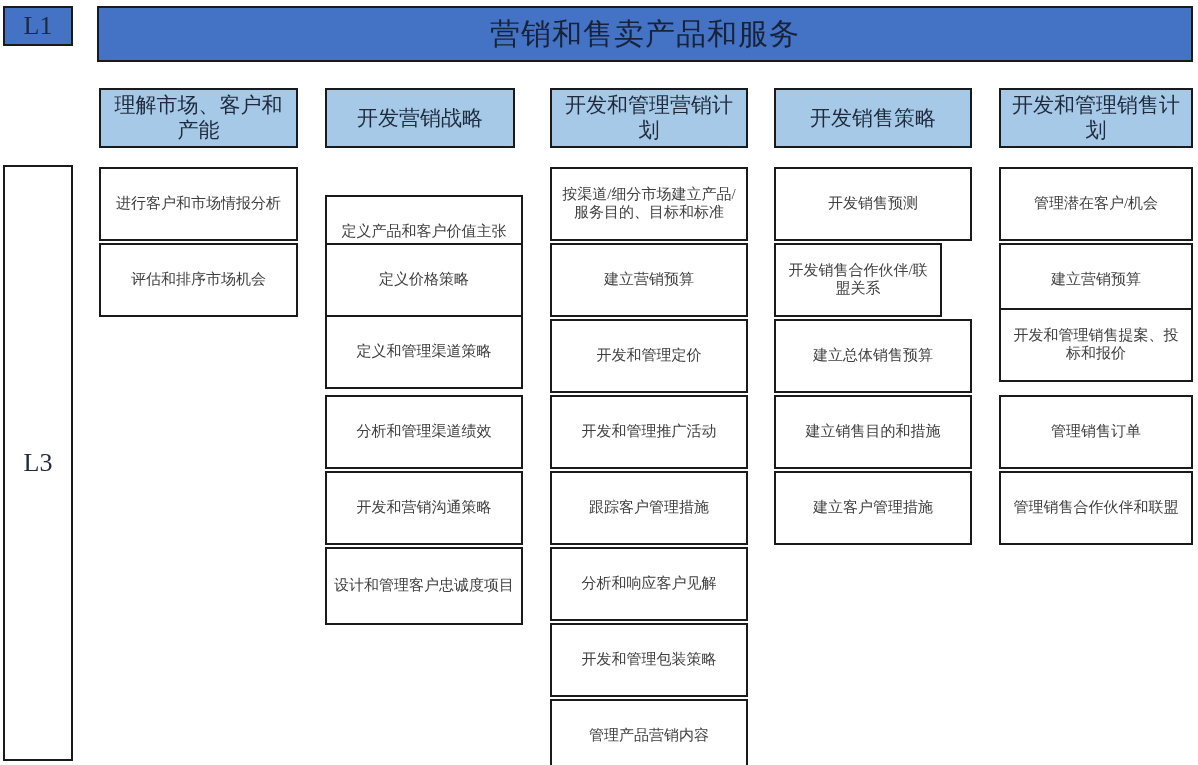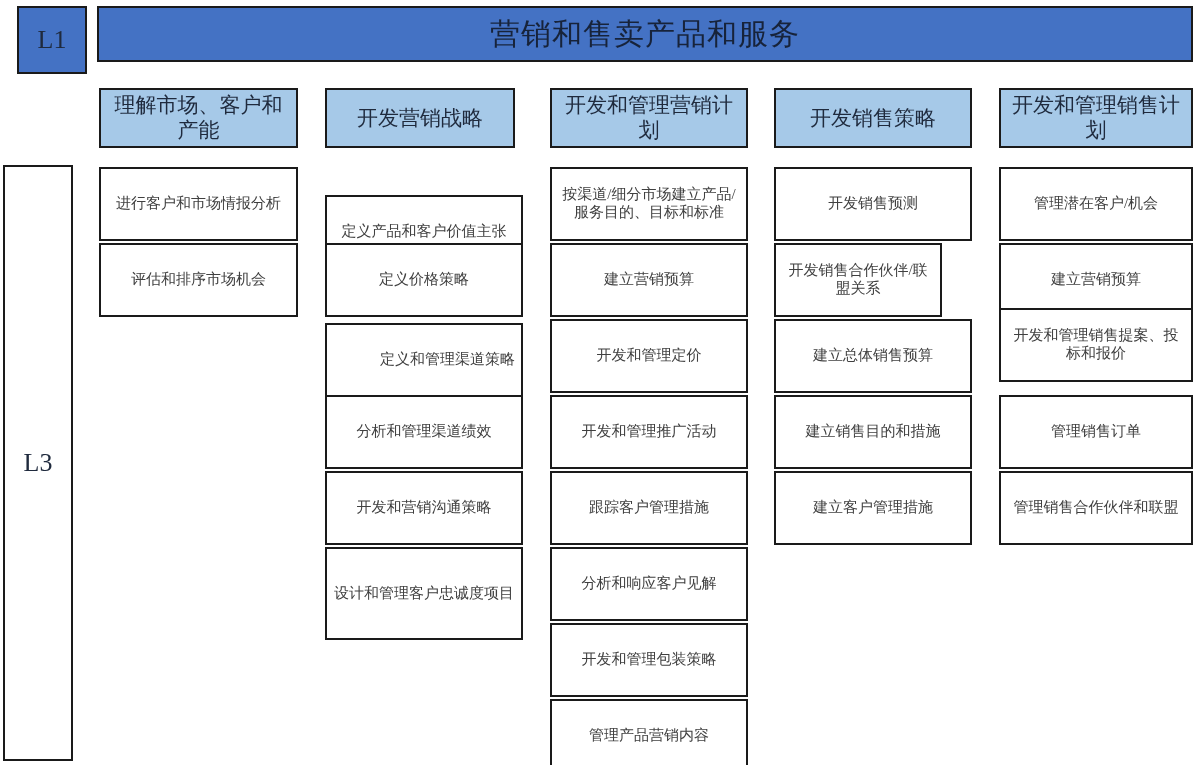--- a/index.html
+++ b/index.html
@@ -32,22 +32,22 @@
     line-height: 1.18;
     color: #3b3b3b;
   }
 
   
   .lvl-label {
     font-size: 26px;
     color: #1f2a3d;
   }
   .l1-label {
-    left: 17px;  top: 6px;
-    width: 70px; height: 68px;
+    left: 3px;  top: 6px;
+    width: 70px; height: 40px;
     background: #4472C4;
   }
   .l2-label {
     left: 3px;  top: 88px;
     width: 70px; height: 60px;
     background: #A6C9E8;
   }
   .l3-label {
     left: 3px;  top: 165px;
     width: 70px; height: 596px;
@@ -114,30 +114,30 @@
       </div>
       <div class="box l2-head" style="left: 325px; width: 190px;">
         <span>开发营销战略</span>
       </div>
       <div class="box l3-item" style="left: 325px; width: 198px; top: 167px; height: 74px; margin-top: 28px;">
         <span class="txt">定义产品和客户价值主张</span>
       </div>
       <div class="box l3-item" style="left: 325px; width: 198px; top: 243px; height: 74px;">
         <span class="txt">定义价格策略</span>
       </div>
-      <div class="box l3-item" style="left: 325px; width: 198px; top: 323px; height: 74px; text-align: right;">
+      <div class="box l3-item" style="left: 325px; width: 198px; top: 315px; height: 74px;">
         <span class="txt">定义和管理渠道策略</span>
       </div>
       <div class="box l3-item" style="left: 325px; width: 198px; top: 395px; height: 74px;">
         <span class="txt">分析和管理渠道绩效</span>
       </div>
       <div class="box l3-item" style="left: 325px; width: 198px; top: 471px; height: 74px;">
         <span class="txt">开发和营销沟通策略</span>
       </div>
-      <div class="box l3-item" style="left: 325px; width: 198px; top: 547px; height: 93px;">
+      <div class="box l3-item" style="left: 325px; width: 198px; top: 547px; height: 78px;">
         <span class="txt">设计和管理客户忠诚度项目</span>
       </div>
       <div class="box l2-head" style="left: 550px; width: 198px;">
         <span>开发和管理营销计划</span>
       </div>
       <div class="box l3-item" style="left: 550px; width: 198px; top: 167px; height: 74px;">
         <span class="txt">按渠道/细分市场建立产品/服务目的、目标和标准</span>
       </div>
       <div class="box l3-item" style="left: 550px; width: 198px; top: 243px; height: 74px;">
         <span class="txt">建立营销预算</span>

